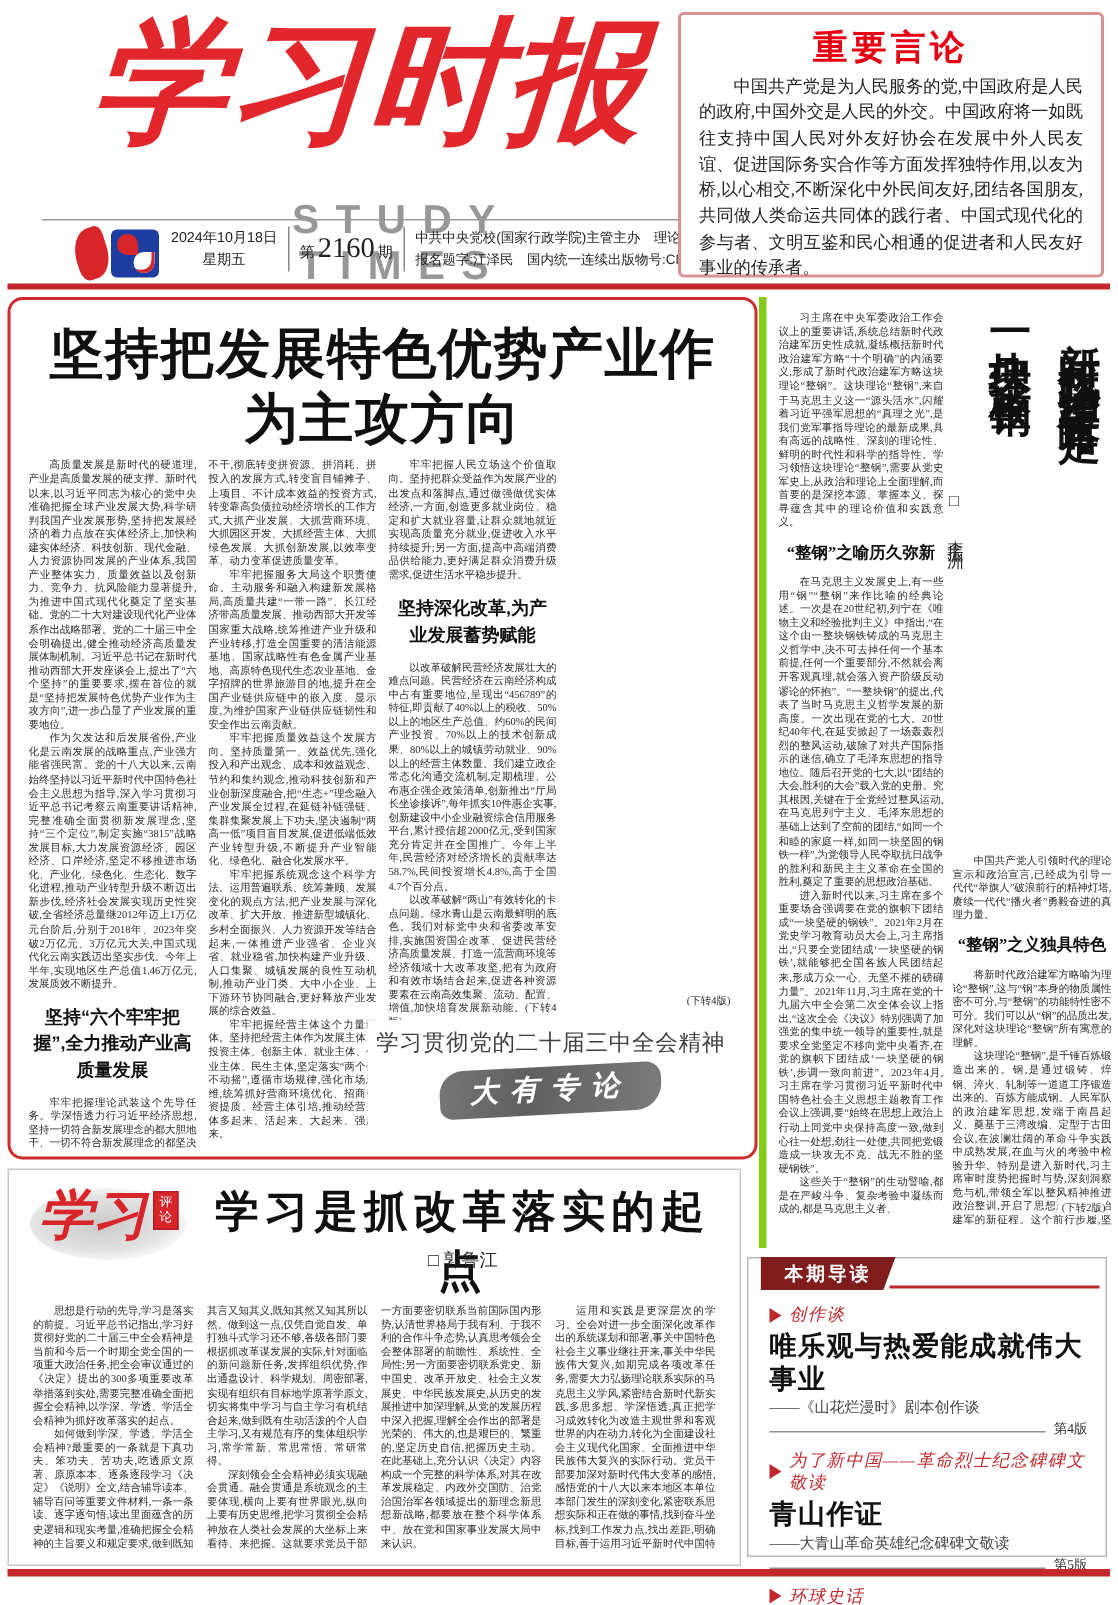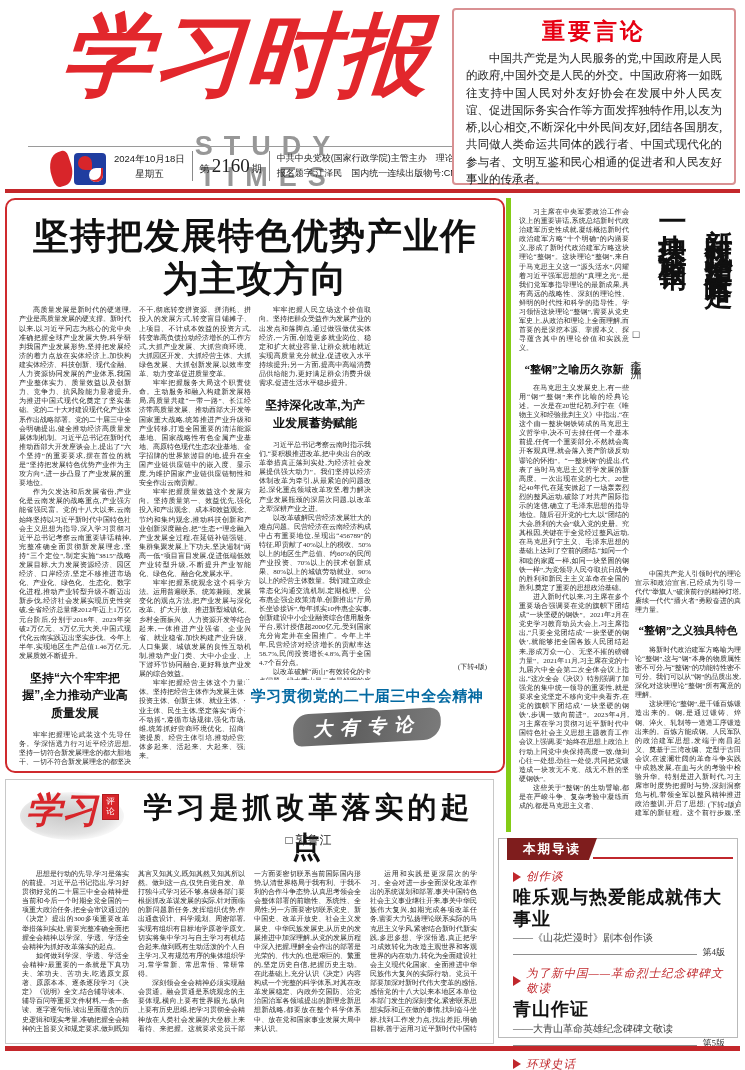--- a/index.html
+++ b/index.html
@@ -56,21 +56,21 @@
     position:relative;height:462px;column-count:4;column-gap:8px;column-fill:auto;
     font-size:7px;line-height:1.3;text-align:justify;color:#2b2b2b;overflow:hidden;
   }
   .main-body p{margin:0;text-indent:2em;}
   .inline-subhead{font-size:12px;font-weight:700;text-align:center;line-height:1.45;margin:9px 2px;color:#111;break-inside:avoid;}
   .jump-note{position:absolute;right:4px;bottom:96px;font-size:7px;background:#fff;padding-left:3px;color:#2b2b2b;}
   .banner{
     position:absolute;right:2px;bottom:0;width:244px;height:88px;background:#fff;
     display:flex;flex-direction:column;align-items:center;justify-content:flex-start;padding-top:6px;box-sizing:border-box;
   }
-  .banner-text{color:#0369a1;font-size:15px;font-weight:700;letter-spacing:0.5px;white-space:nowrap;}
+  .banner-text{color:#404040;font-size:15px;font-weight:400;letter-spacing:0.5px;white-space:nowrap;}
   .stamp{
     margin-top:5px;width:148px;height:32px;background:linear-gradient(100deg,#777 0%,#5f5f5f 40%,#7b7b7b 100%);
     border-radius:16px 10px 18px 8px;transform:rotate(-3deg);
     color:#fff;font-style:italic;font-weight:700;font-size:19px;letter-spacing:8px;
     text-align:center;line-height:32px;font-family:"Liberation Serif",serif;
   }
 
   
   .sidebar{position:absolute;left:506px;top:198px;width:232px;height:634px;border-left:5px solid #84cc16;}
   .sb-left-col{position:absolute;left:8px;top:10px;width:110px;height:604px;overflow:hidden;
@@ -164,21 +164,20 @@
     <p>高质量发展是新时代的硬道理,产业是高质量发展的硬支撑。新时代以来,以习近平同志为核心的党中央准确把握全球产业发展大势,科学研判我国产业发展形势,坚持把发展经济的着力点放在实体经济上,加快构建实体经济、科技创新、现代金融、人力资源协同发展的产业体系,我国产业整体实力、质量效益以及创新力、竞争力、抗风险能力显著提升,为推进中国式现代化奠定了坚实基础。党的二十大对建设现代化产业体系作出战略部署。党的二十届三中全会明确提出,健全推动经济高质量发展体制机制。习近平总书记在新时代推动西部大开发座谈会上,提出了“六个坚持”的重要要求,摆在首位的就是“坚持把发展特色优势产业作为主攻方向”,进一步凸显了产业发展的重要地位。</p>
     <p>作为欠发达和后发展省份,产业化是云南发展的战略重点,产业强方能省强民富。党的十八大以来,云南始终坚持以习近平新时代中国特色社会主义思想为指导,深入学习贯彻习近平总书记考察云南重要讲话精神,完整准确全面贯彻新发展理念,坚持“三个定位”,制定实施“3815”战略发展目标,大力发展资源经济、园区经济、口岸经济,坚定不移推进市场化、产业化、绿色化、生态化、数字化进程,推动产业转型升级不断迈出新步伐,经济社会发展实现历史性突破,全省经济总量继2012年迈上1万亿元台阶后,分别于2018年、2023年突破2万亿元、3万亿元大关,中国式现代化云南实践迈出坚实步伐。今年上半年,实现地区生产总值1.46万亿元,发展质效不断提升。</p>
     <div class="inline-subhead sans">坚持“六个牢牢把握”,全力推动产业高质量发展</div>
     <p>牢牢把握理论武装这个先导任务。学深悟透力行习近平经济思想,坚持一切符合新发展理念的都大胆地干、一切不符合新发展理念的都坚决不干,彻底转变拼资源、拼消耗、拼投入的发展方式,转变盲目铺摊子、上项目、不计成本效益的投资方式,转变靠高负债拉动经济增长的工作方式,大抓产业发展、大抓营商环境、大抓园区开发、大抓经营主体、大抓绿色发展、大抓创新发展,以效率变革、动力变革促进质量变革。</p>
     <p>牢牢把握服务大局这个职责使命。主动服务和融入构建新发展格局,高质量共建“一带一路”、长江经济带高质量发展、推动西部大开发等国家重大战略,统筹推进产业升级和产业转移,打造全国重要的清洁能源基地、国家战略性有色金属产业基地、高原特色现代生态农业基地、金字招牌的世界旅游目的地,提升在全国产业链供应链中的嵌入度、显示度,为维护国家产业链供应链韧性和安全作出云南贡献。</p>
     <p>牢牢把握质量效益这个发展方向。坚持质量第一、效益优先,强化投入和产出观念、成本和效益观念、节约和集约观念,推动科技创新和产业创新深度融合,把“生态+”理念融入产业发展全过程,在延链补链强链、集群集聚发展上下功夫,坚决遏制“两高一低”项目盲目发展,促进低端低效产业转型升级,不断提升产业智能化、绿色化、融合化发展水平。</p>
     <p>牢牢把握系统观念这个科学方法。运用普遍联系、统筹兼顾、发展变化的观点方法,把产业发展与深化改革、扩大开放、推进新型城镇化、乡村全面振兴、人力资源开发等结合起来,一体推进产业强省、企业兴省、就业稳省,加快构建产业升级、人口集聚、城镇发展的良性互动机制,推动产业门类、大中小企业、上下游环节协同融合,更好释放产业发展的综合效益。</p>
     <p>牢牢把握经营主体这个力量载体。坚持把经营主体作为发展主体、投资主体、创新主体、就业主体、创业主体、民生主体,坚定落实“两个毫不动摇”,遵循市场规律,强化市场思维,统筹抓好营商环境优化、招商引资提质、经营主体引培,推动经营主体多起来、活起来、大起来、强起来。</p>
     <p>牢牢把握人民立场这个价值取向。坚持把群众受益作为发展产业的出发点和落脚点,通过做强做优实体经济,一方面,创造更多就业岗位、稳定和扩大就业容量,让群众就地就近实现高质量充分就业,促进收入水平持续提升;另一方面,提高中高端消费品供给能力,更好满足群众消费升级需求,促进生活水平稳步提升。</p>
     <div class="inline-subhead sans">坚持深化改革,为产业发展蓄势赋能</div>
-    <p>习近平总书记考察云南时指示我们,“要积极推进改革,把中央出台的改革举措真正落到实处,为经济社会发展提供强大动力”。我们坚持以经济体制改革为牵引,从最紧迫的问题改起,深化重点领域改革攻坚,着力解决产业发展瓶颈的深层次问题,以改革之犁深耕产业之进。</p>
     <p>以改革破解民营经济发展壮大的难点问题。民营经济在云南经济构成中占有重要地位,呈现出“456789”的特征,即贡献了40%以上的税收、50%以上的地区生产总值、约60%的民间产业投资、70%以上的技术创新成果、80%以上的城镇劳动就业、90%以上的经营主体数量。我们建立政企常态化沟通交流机制,定期梳理、公布惠企强企政策清单,创新推出“厅局长坐诊接诉”,每年抓实10件惠企实事,创新建设中小企业融资综合信用服务平台,累计授信超2000亿元,受到国家充分肯定并在全国推广。今年上半年,民营经济对经济增长的贡献率达58.7%,民间投资增长4.8%,高于全国4.7个百分点。</p>
     <p>以改革破解“两山”有效转化的卡点问题。绿水青山是云南最鲜明的底色。我们对标党中央和省委改革安排,实施国资国企改革、促进民营经济高质量发展、打造一流营商环境等经济领域十大改革攻坚,把有为政府和有效市场结合起来,促进各种资源要素在云南高效集聚、流动、配置、增值,加快培育发展新动能。(下转4版)</p>
     <span class="jump-note">(下转4版)</span>
     <div class="banner">
       <div class="banner-text sans">学习贯彻党的二十届三中全会精神</div>
       <div class="stamp">大有专论</div>
     </div>
   </div>
 </div>
 

